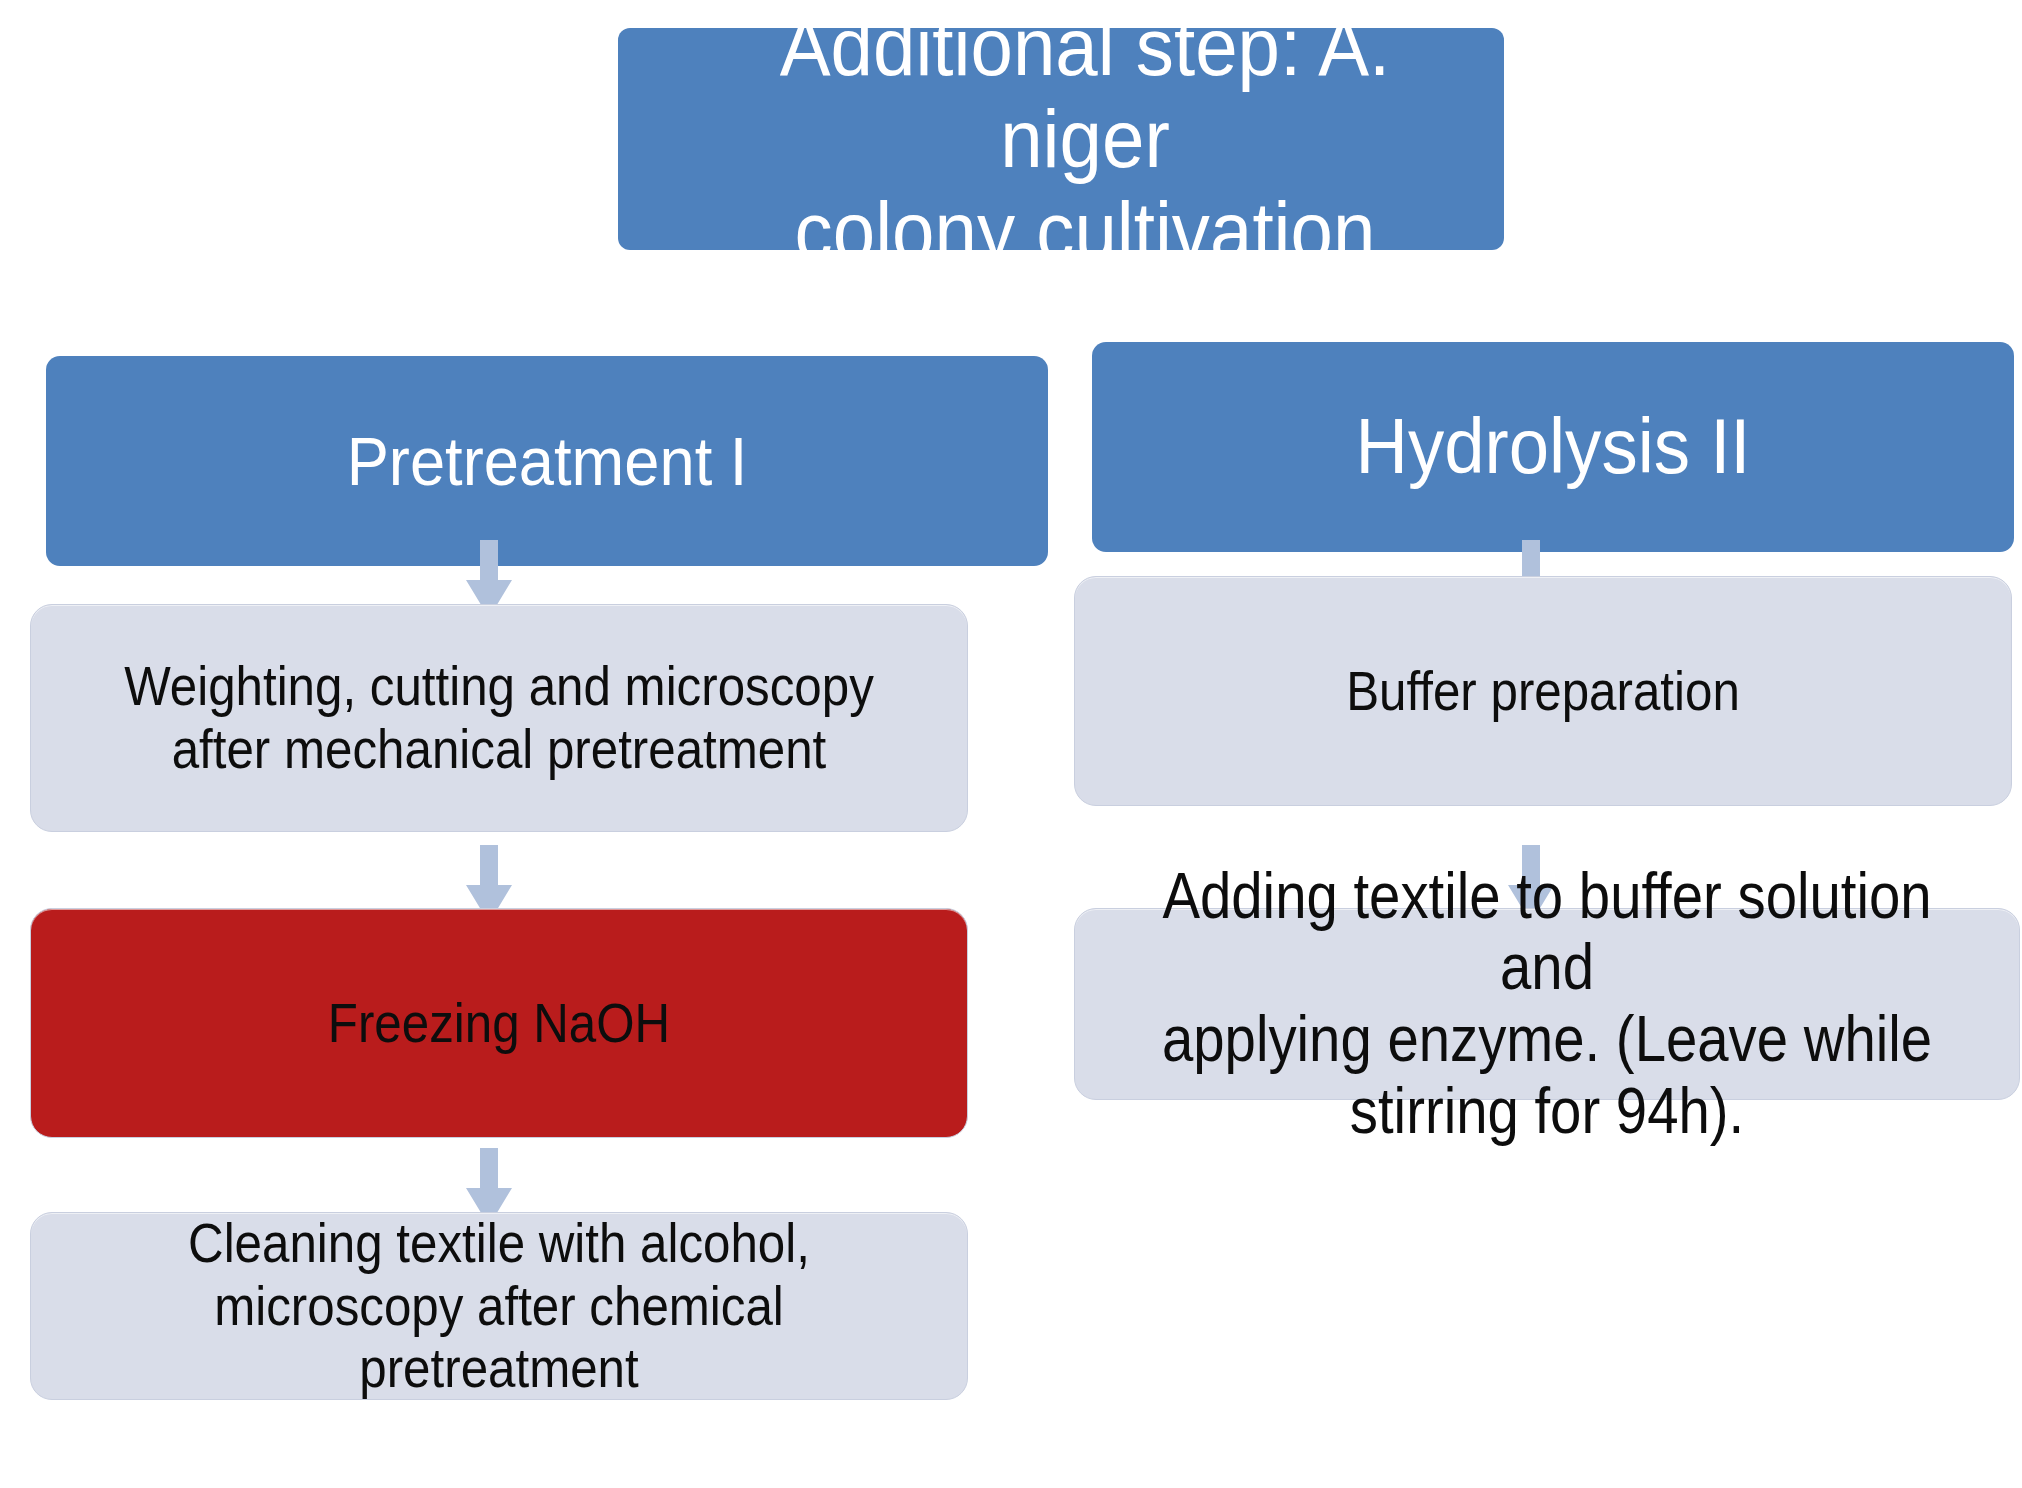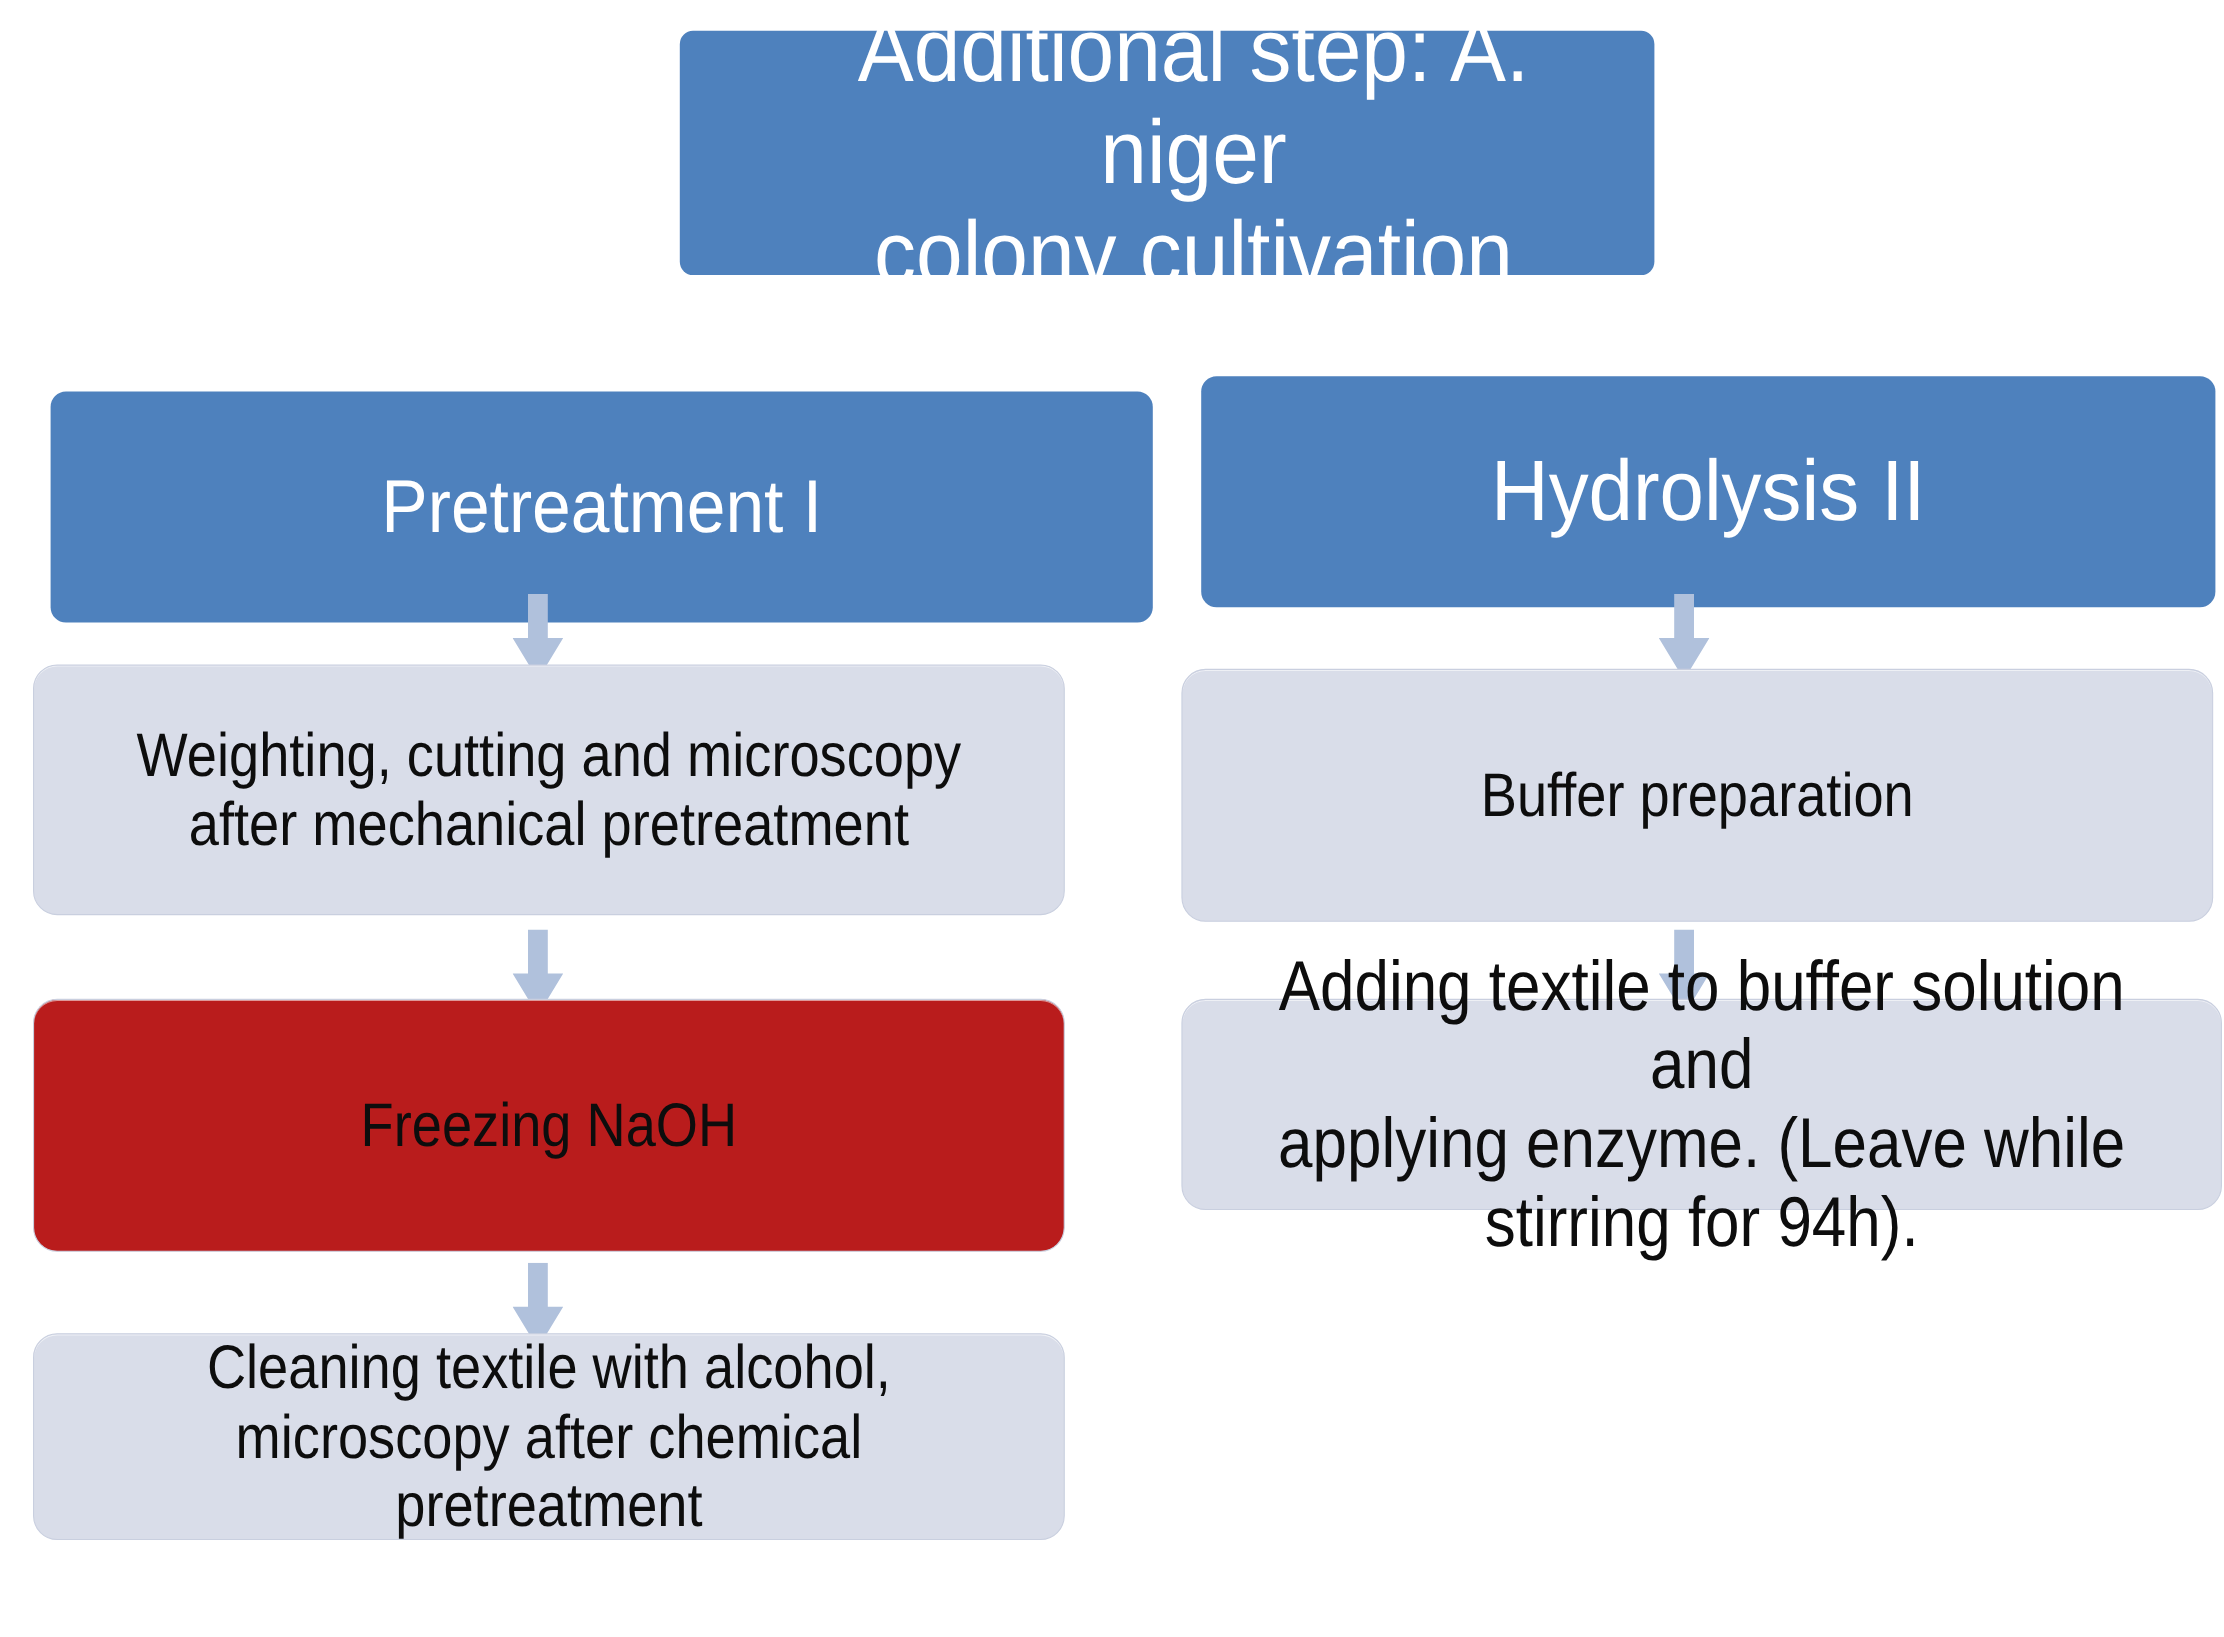--- a/index.html
+++ b/index.html
@@ -89,21 +89,21 @@
   #l-arrow-1 { left: 466px;  top: 540px;  height: 78px; }
   #l-arrow-2 { left: 466px;  top: 845px;  height: 78px; }
   #l-arrow-3 { left: 466px;  top: 1148px; height: 78px; }
   #r-arrow-1 { left: 1508px; top: 540px;  height: 78px; }
   #r-arrow-2 { left: 1508px; top: 845px;  height: 78px; }
 
   #l-box-1 { left: 30px; top: 604px;  width: 938px; height: 228px; font-size: 56px; }
   #l-box-2 { left: 30px; top: 908px;  width: 938px; height: 230px; font-size: 56px; }
   #l-box-3 { left: 30px; top: 1212px; width: 938px; height: 188px; font-size: 56px; }
 
-  #r-box-1 { left: 1074px; top: 608px; width: 938px; height: 230px; font-size: 56px; }
+  #r-box-1 { left: 1074px; top: 576px; width: 938px; height: 230px; font-size: 56px; }
   #r-box-2 { left: 1074px; top: 908px; width: 946px; height: 192px; font-size: 64px; }
 </style>
 </head>
 <body>
 
 <div id="canvas" style="background: rgb(255, 255, 255);">
 
   <div class="node title-node" id="title-box" style="background: rgb(78, 129, 189); color: rgb(255, 255, 255);">
     <span class="txt">Additional step: A. niger
 colony cultivation</span>

